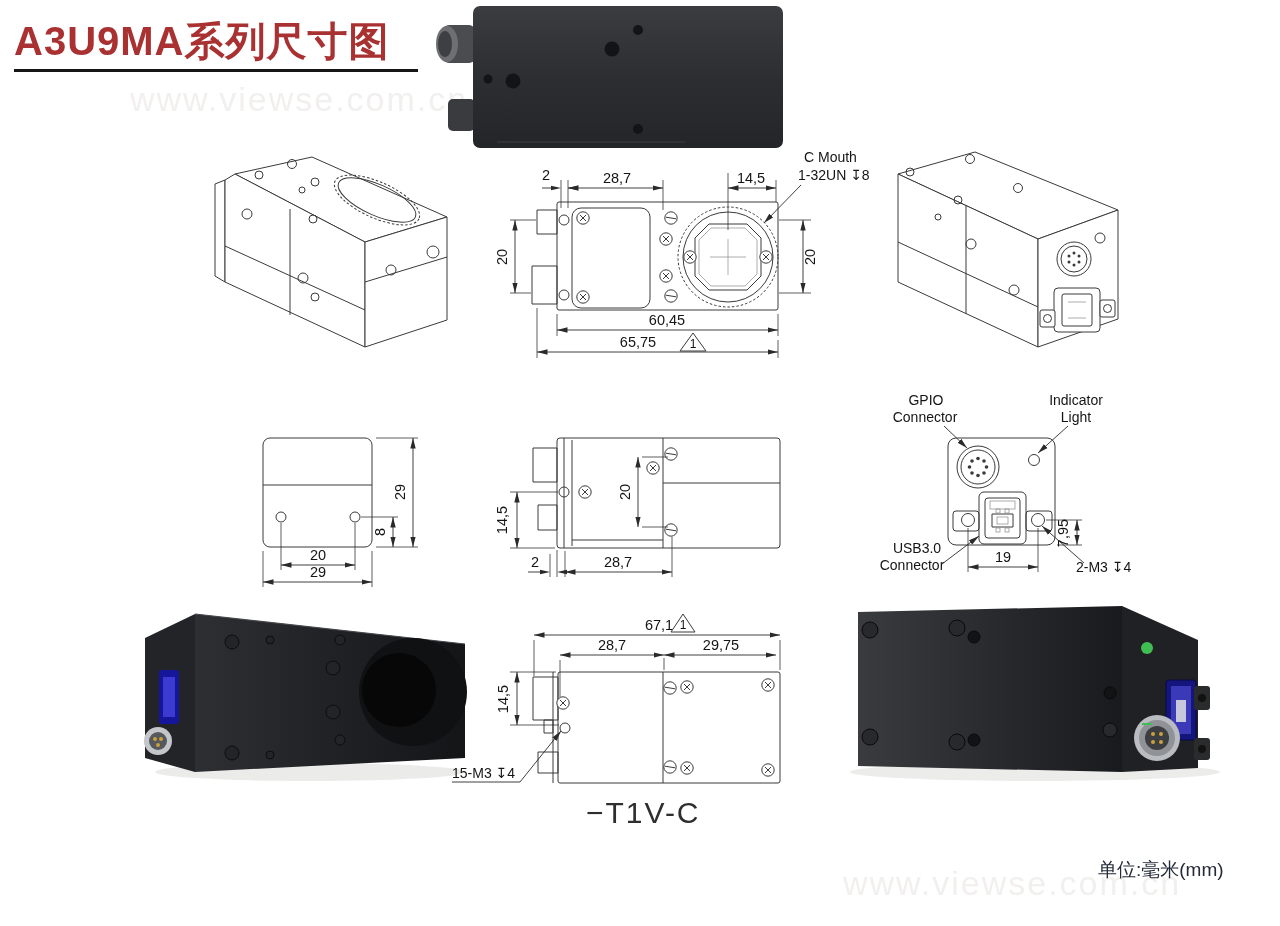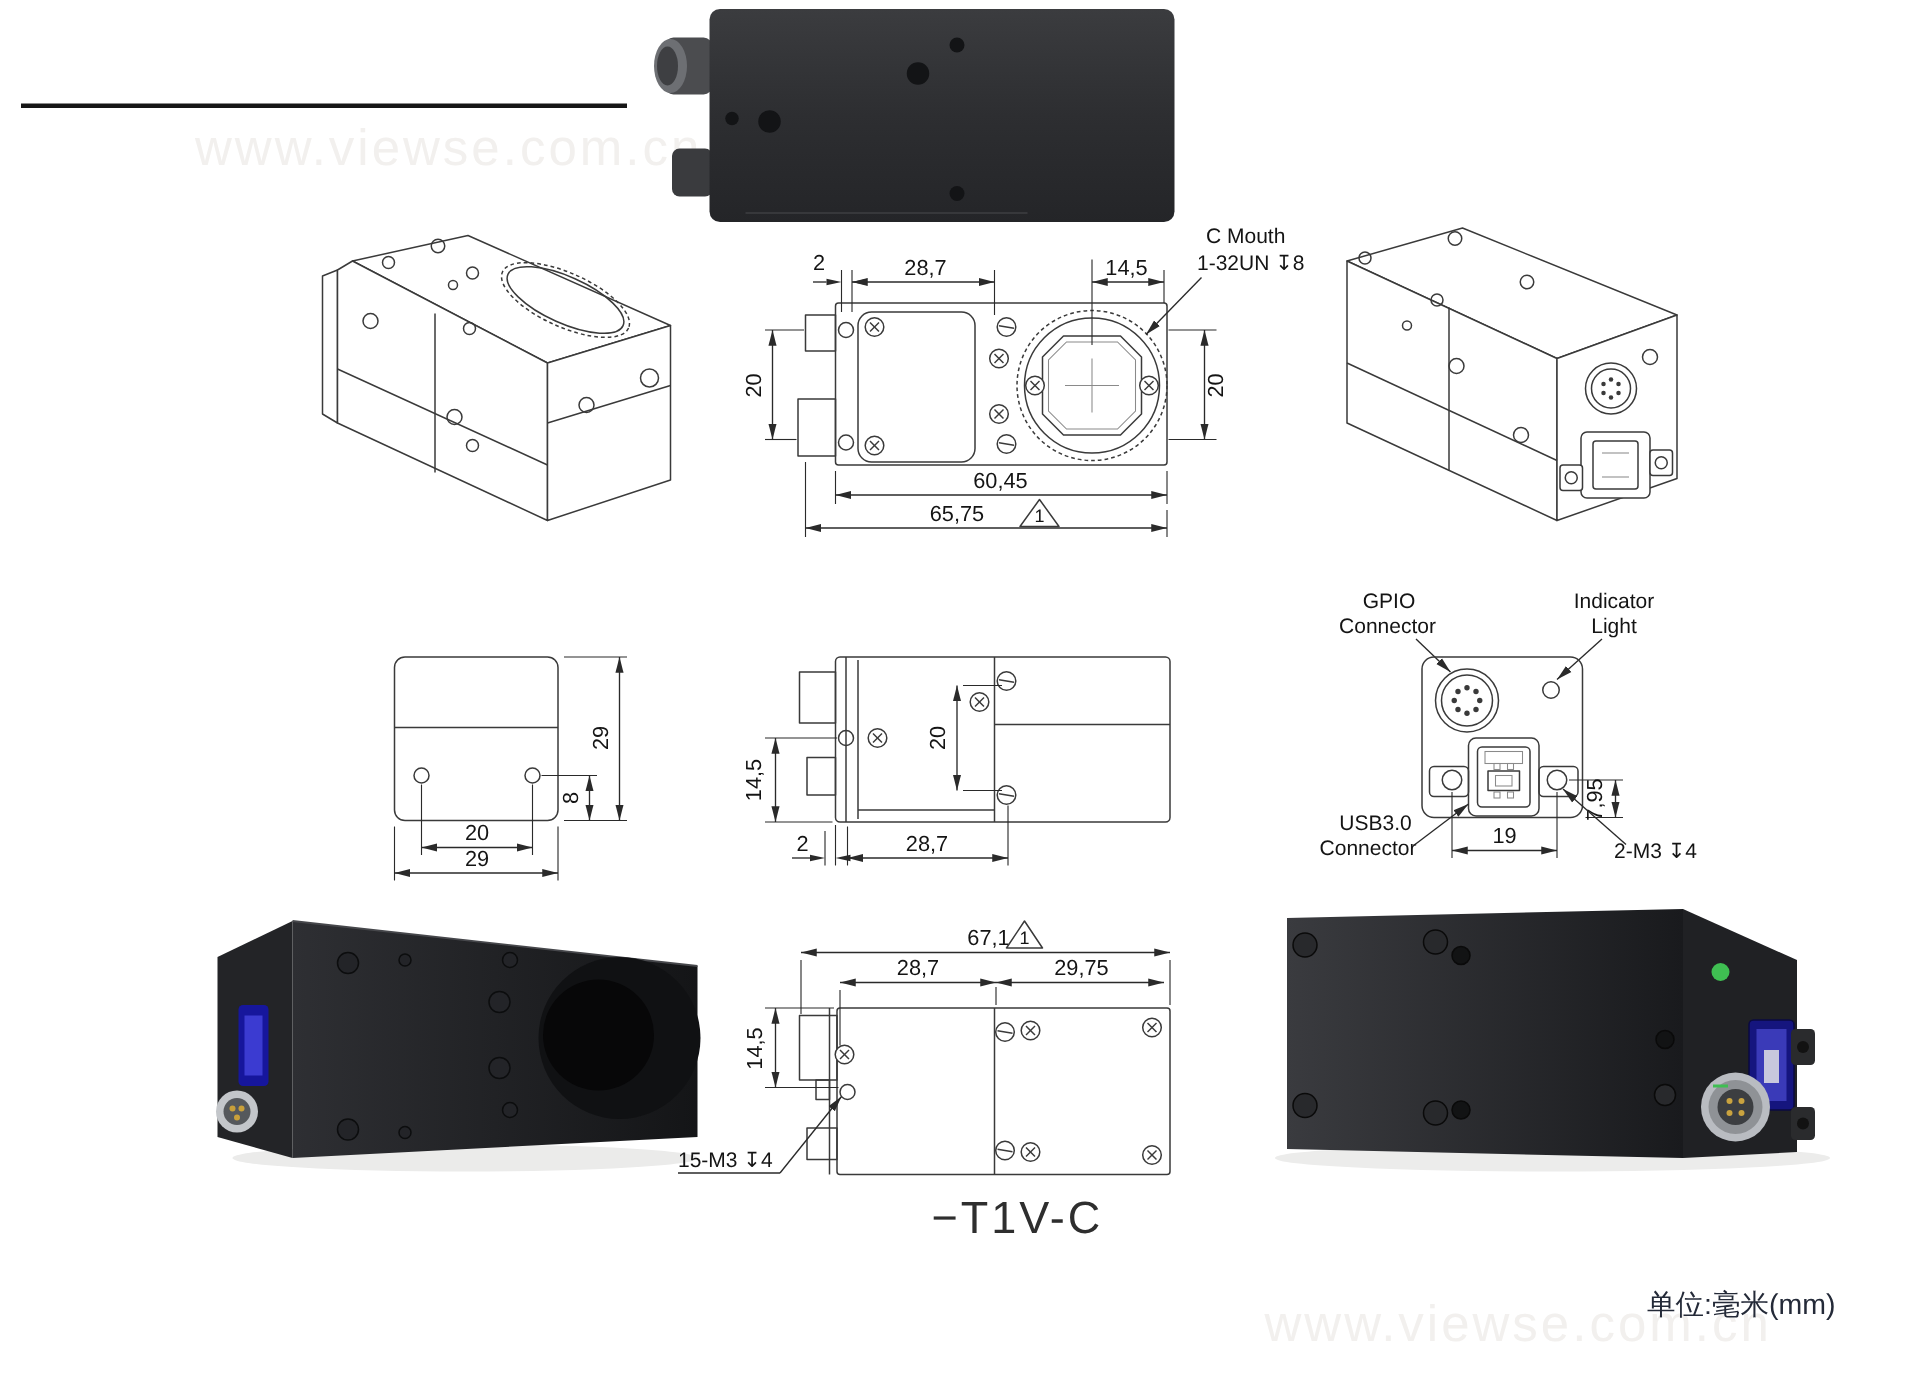--- a/index.html
+++ b/index.html
@@ -4,21 +4,21 @@
 <style>
   html,body{margin:0;padding:0;background:#fff;}
   .page{position:relative;width:1280px;height:926px;background:#ffffff;overflow:hidden;
         font-family:"Liberation Sans",sans-serif;}
   .abs{position:absolute;}
   .title{left:14px;top:14px;font-size:40px;font-weight:bold;color:#a93132;letter-spacing:1px;}
   .title-underline{left:14px;top:69px;width:404px;height:3px;background:#161616;}
   .watermark{color:#f2f0ee;font-size:34px;letter-spacing:2px;white-space:nowrap;}
   .wm-top{left:130px;top:80px;}
   .wm-bottom{left:843px;top:864px;}
-  .model{left:621px;top:796px;font-size:30px;color:#2e2e2e;letter-spacing:2px;}
+  .model{left:586px;top:796px;font-size:30px;color:#2e2e2e;letter-spacing:2px;}
   .units{left:1098px;top:857px;font-size:19px;color:#242a38;}
   svg.v{position:absolute;overflow:visible;}
   .ln{fill:none;stroke:#3a3a3a;stroke-width:1;stroke-linejoin:round;}
   .lnf{fill:#ffffff;stroke:#3a3a3a;stroke-width:1;stroke-linejoin:round;}
   .thin{fill:none;stroke:#8a8a8a;stroke-width:0.7;}
   .dash{stroke-dasharray:2.5,2;}
   .dim{fill:none;stroke:#2a2a2a;stroke-width:0.9;}
   .ext{fill:none;stroke:#2a2a2a;stroke-width:0.75;}
   text.t{font:14.5px "Liberation Sans",sans-serif;fill:#141414;}
   text.tl{font:14px "Liberation Sans",sans-serif;fill:#141414;}
@@ -55,20 +55,21 @@
           <stop offset="0" stop-color="#2e2f33"></stop>
           <stop offset="1" stop-color="#141517"></stop>
         </linearGradient>
       <linearGradient id="gBR" x1="0" y1="0" x2="1" y2="0">
           <stop offset="0" stop-color="#3a3b3f"></stop>
           <stop offset="1" stop-color="#191a1d"></stop>
         </linearGradient>
     </defs>
   </svg>
 
+  <div class="abs title">A3U9MA系列尺寸图</div>
   <div class="abs title-underline"></div>
   <div class="abs watermark wm-top">www.viewse.com.cn</div>
   <div class="abs watermark wm-bottom">www.viewse.com.cn</div>
 
   <svg class="v" style="left:435px;top:2px" width="352" height="150">
     <g>
       <rect x="8" y="23" width="32" height="38" rx="6" fill="#4b4c4f"></rect>
       <ellipse cx="12" cy="42" rx="11" ry="18" fill="#6d6f73"></ellipse>
       <ellipse cx="10" cy="42" rx="7" ry="13" fill="#3e3f42"></ellipse>
       <rect x="13" y="97" width="27" height="32" rx="5" fill="#3a3b3e"></rect>

